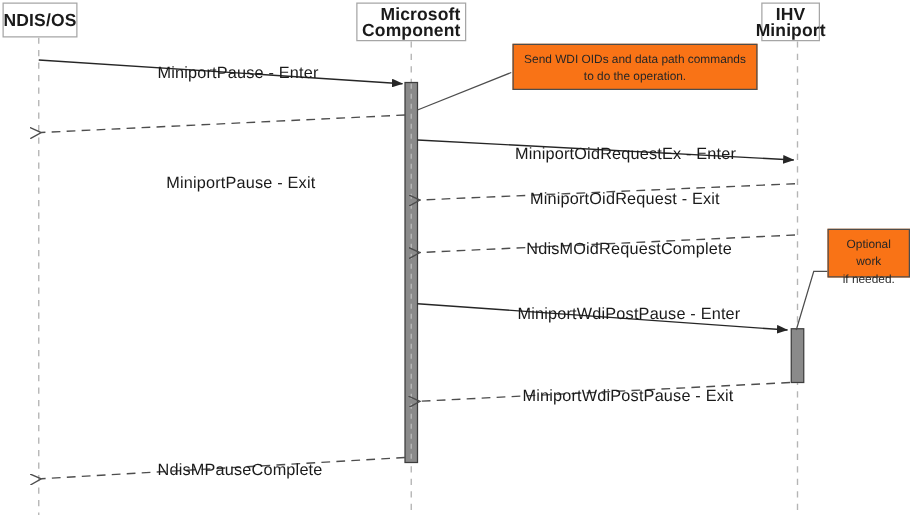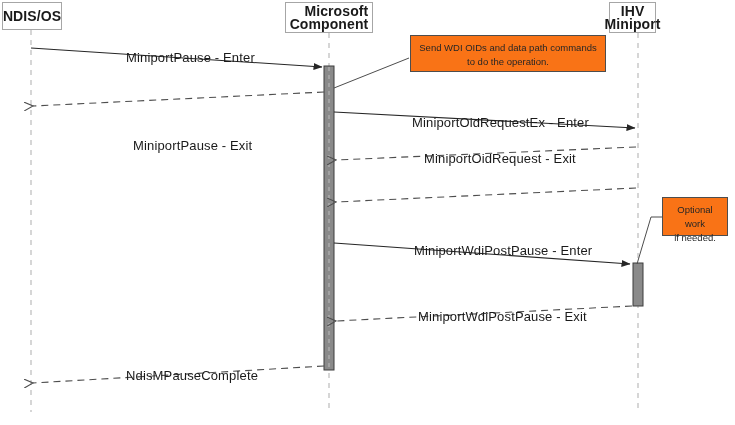--- a/index.html
+++ b/index.html
@@ -134,24 +134,25 @@
   </svg>
 
   <div class="lifeline-box" style="left:2px; top:2px; width:60px; height:28px;">NDIS/OS</div>
   <div class="lifeline-box" style="left:285px; top:2px; width:88px; height:31px;text-align:right;">Microsoft
 Component</div>
   <div class="lifeline-box" style="left:609px; top:2px; width:47px; height:31px;">IHV
 Miniport</div>
 
   <div class="note-box" style="left:410px; top:35px; width:196px; height:37px;">Send WDI OIDs and data path commands
 to do the operation.</div>
-  <div class="note-box" style="left:662px; top:197px; width:66px; height:39px;">Optional work
+  <div class="note-box" style="left:662px; top:183px; width:66px; height:39px;">Optional work
 if needed.</div>
 
   <div class="msg-label" style="left:126px; top:50px;">MiniportPause - Enter</div>
   <div class="msg-label" style="left:133px; top:94px;margin-top:44px;">MiniportPause - Exit</div>
   <div class="msg-label" style="left:412px; top:115px;">MiniportOidRequestEx - Enter</div>
   <div class="msg-label" style="left:424px; top:151px;">MiniportOidRequest - Exit</div>
+  <div class="msg-label" style="left:421px; top:191px;">NdisMOidRequestComplete</div>
   <div class="msg-label" style="left:414px; top:243px;text-align:center;">MiniportWdiPostPause - Enter</div>
   <div class="msg-label" style="left:418px; top:309px;">MiniportWdiPostPause - Exit</div>
   <div class="msg-label" style="left:126px; top:368px;text-align:right;">NdisMPauseComplete</div>
 
 </div>
 
 </body></html>

